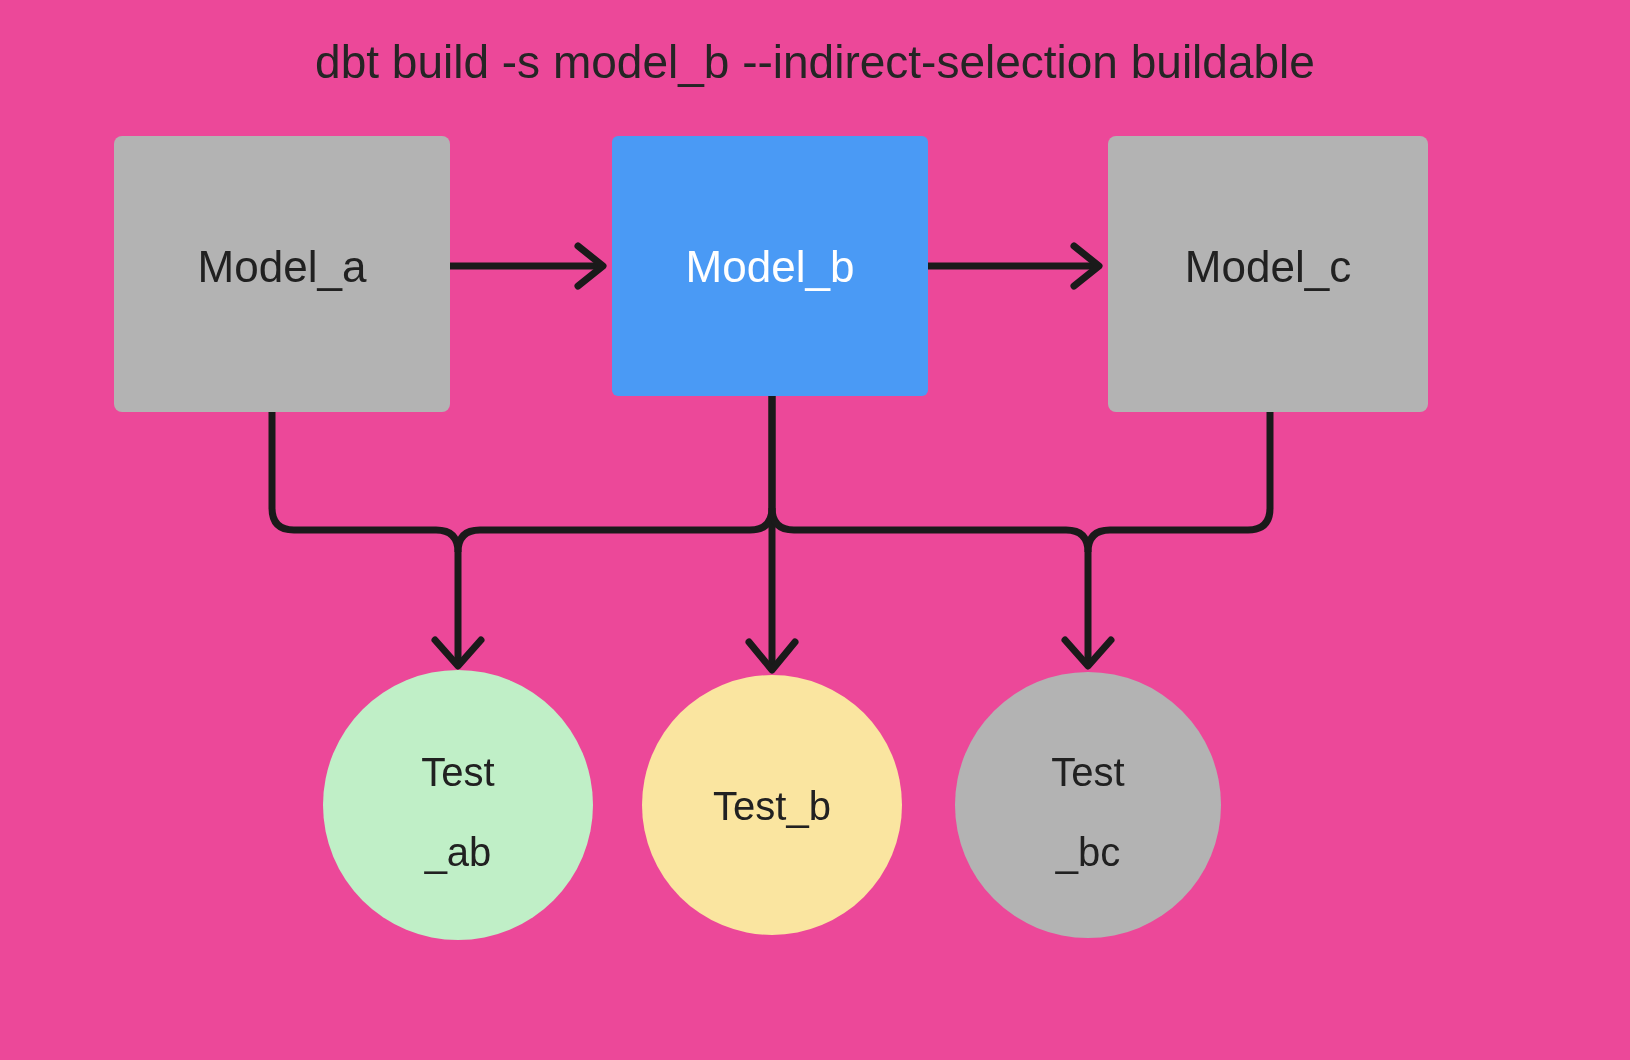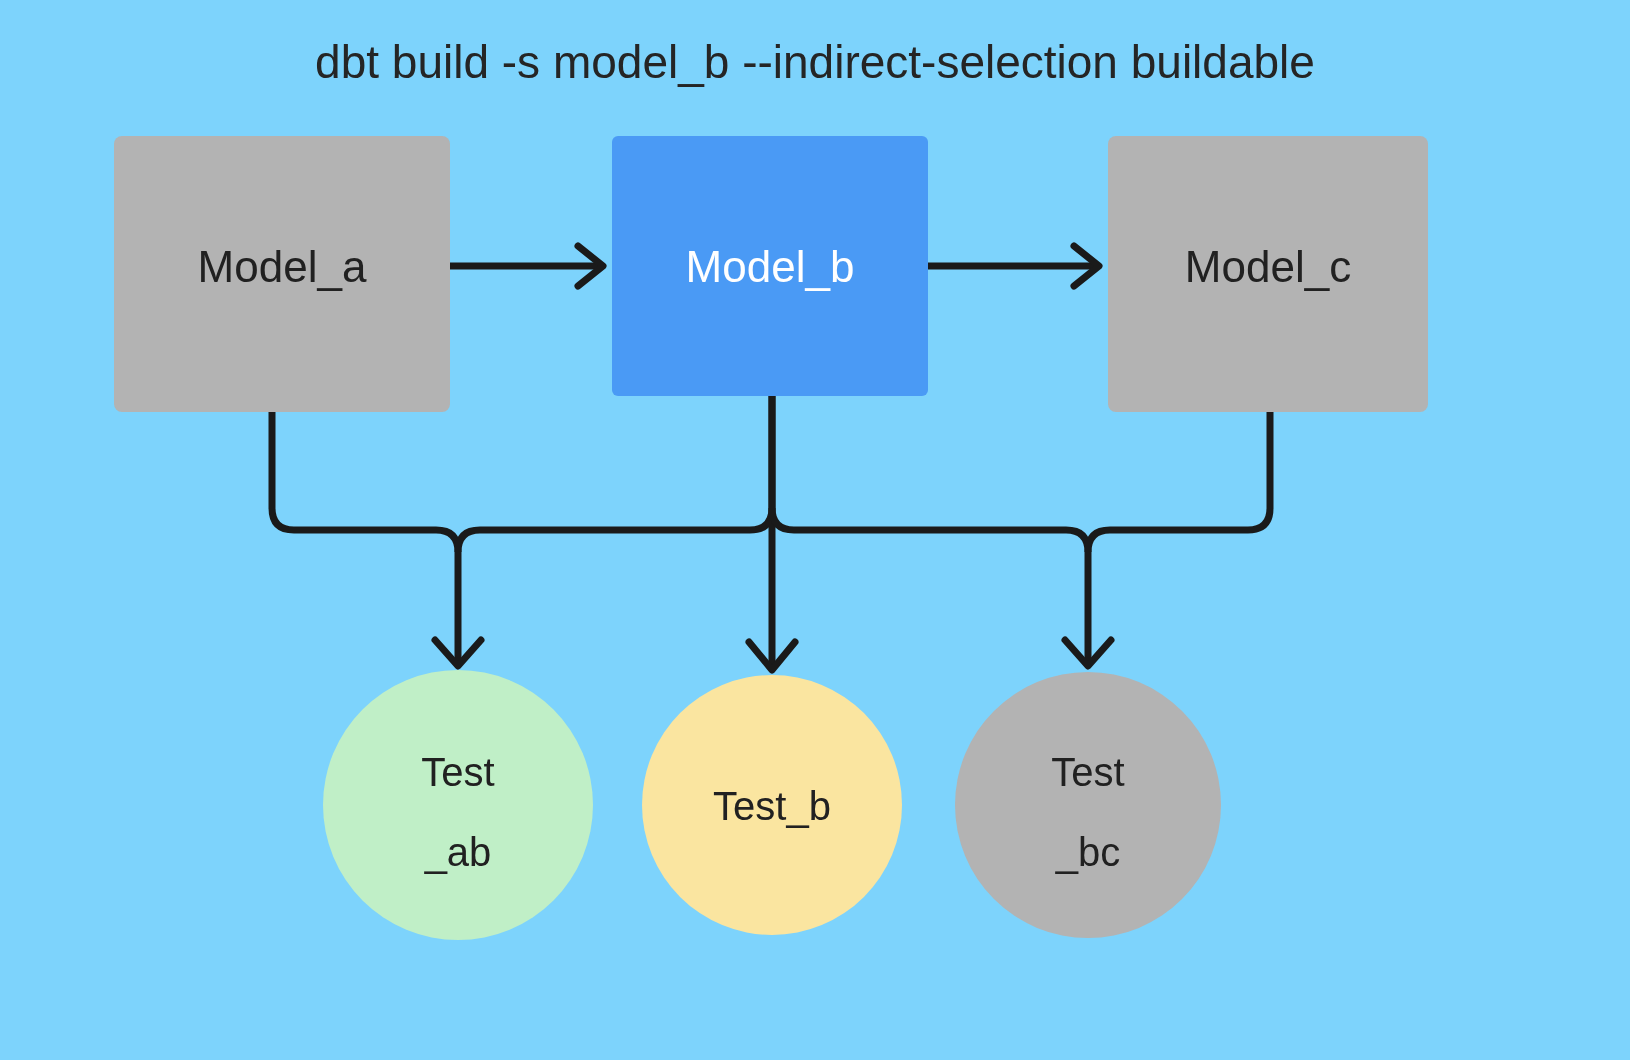--- a/index.html
+++ b/index.html
@@ -7,21 +7,21 @@
     padding: 0;
     background: #ffffff;
   }
   body {
     font-family: "Liberation Sans", sans-serif;
   }
   #canvas {
     position: relative;
     width: 1630px;
     height: 1060px;
-    background: #7dd3fc;
+    background: #ec4899;
     overflow: hidden;
     text-decoration: underline;
   }
   #diagram-svg {
     position: absolute;
     left: 0;
     top: 0;
     width: 1630px;
     height: 1060px;
   }

